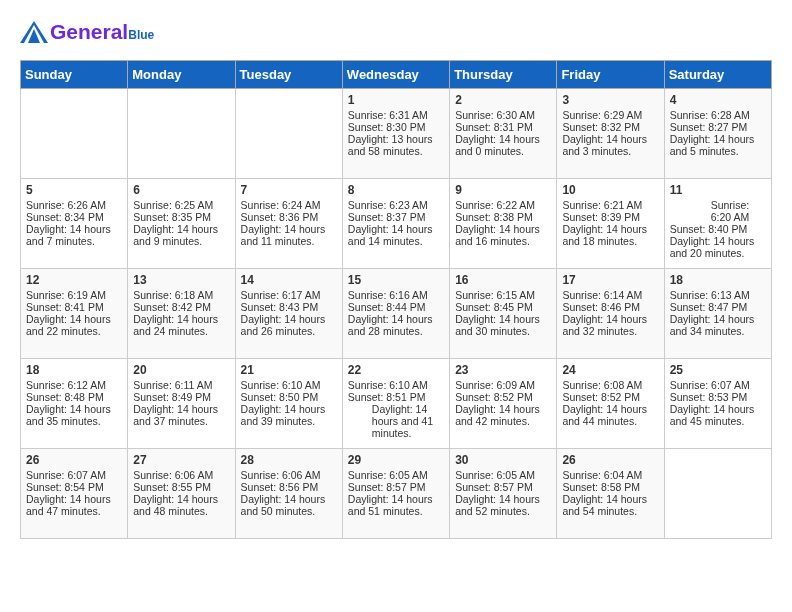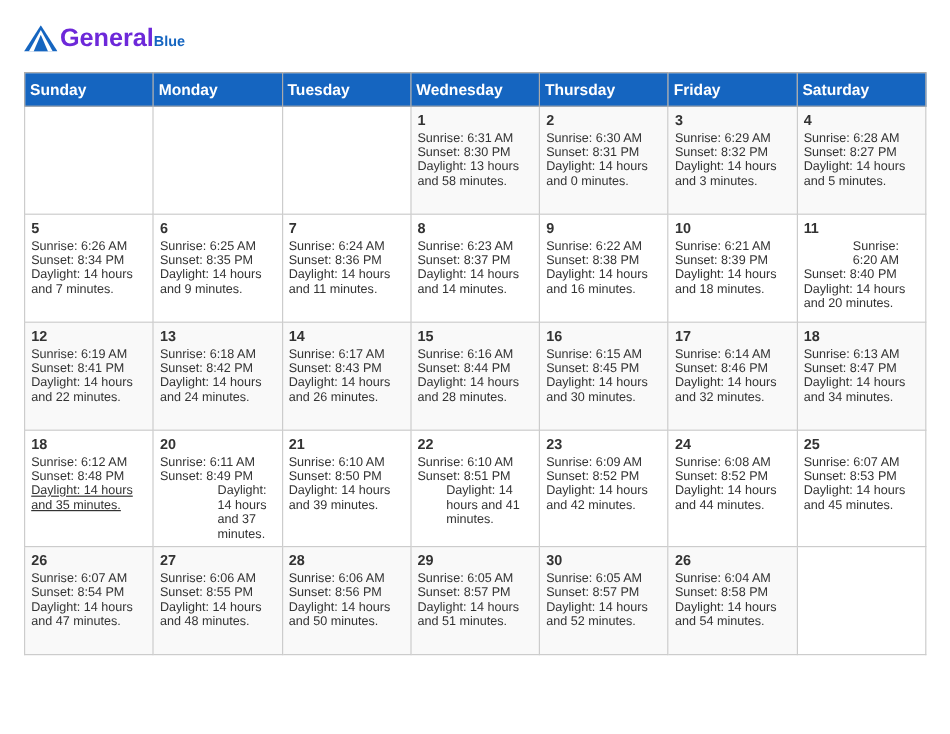--- a/index.html
+++ b/index.html
@@ -220,27 +220,27 @@
           <span style="display: block;">Sunrise: 6:13 AM</span>
           <span style="display: block;">Sunset: 8:47 PM</span>
           <span style="display: block;">Daylight: 14 hours and 34 minutes.</span>
         </td>
       </tr>
       <tr>
         <td>
           <span class="day-num">18</span>
           <span style="display: block;">Sunrise: 6:12 AM</span>
           <span style="display: block;">Sunset: 8:48 PM</span>
-          <span style="display: block; text-decoration: underline;">Daylight: 14 hours and 35 minutes.</span>
+          <span style="display: block;">Daylight: 14 hours and 35 minutes.</span>
         </td>
         <td>
           <span class="day-num">20</span>
           <span style="display: block;">Sunrise: 6:11 AM</span>
           <span style="display: block;">Sunset: 8:49 PM</span>
-          <span style="display: block; margin-left: 48px;">Daylight: 14 hours and 37 minutes.</span>
+          <span style="display: block;">Daylight: 14 hours and 37 minutes.</span>
         </td>
         <td>
           <span class="day-num">21</span>
           <span style="display: block;">Sunrise: 6:10 AM</span>
           <span style="display: block;">Sunset: 8:50 PM</span>
           <span style="display: block;">Daylight: 14 hours and 39 minutes.</span>
         </td>
         <td>
           <span class="day-num">22</span>
           <span style="display: block;">Sunrise: 6:10 AM</span>

